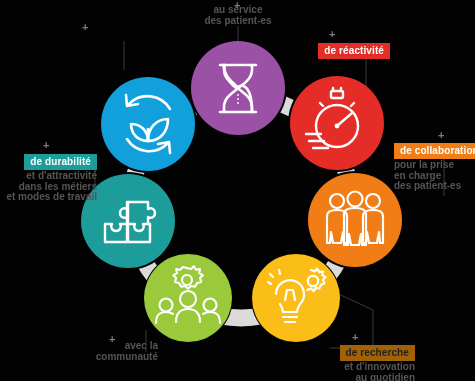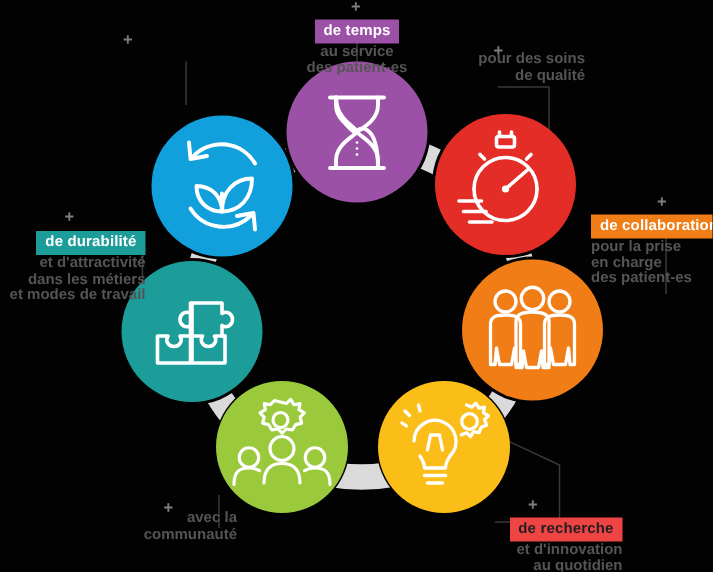--- a/index.html
+++ b/index.html
@@ -157,47 +157,45 @@
         <polyline points="170,153 169,142 158,144"></polyline>
         <path d="M148 141 C138 141 131 134 131 124 C141 124 148 131 148 141 Z"></path>
         <path d="M148 141 C148 128 156 119 168 119 C168 132 160 141 148 141 Z"></path>
         <line x1="148" y1="141" x2="148" y2="129"></line>
       </g>
     </g>
   </svg>
 
   <div class="callout ta-c" style="left:168px;top:4px;width:140px;">
     <span class="plus" style="left:66px;top:-3px;">+</span>
-    <div style="padding-top:6px;">
-      <span class="badge" style="background:#9b51a5;">de temps</span>
-    </div>
     <div class="sub">au service
 des patient-es</div>
   </div>
 
   <div class="callout ta-r" style="left:272px;top:34px;width:118px;">
     <span class="plus" style="left:57px;top:-4px;">+</span>
-    <div class="sub">pour des soins
-de qualité</div>
+    <div style="padding-top:6px;">
+      <span class="badge" style="background:#e52d27;">de réactivité</span>
+    </div>
   </div>
 
   <div class="callout ta-l" style="left:394px;top:134px;width:90px;">
     <span class="plus" style="left:44px;top:-3px;">+</span>
     <div style="padding-top:6px;">
       <span class="badge" style="background:#f07d16;">de collaboration</span>
     </div>
     <div class="sub">pour la prise
 en charge
 des patient-es</div>
   </div>
 
   <div class="callout ta-r" style="left:290px;top:337px;width:125px;">
     <span class="plus" style="left:62px;top:-4px;">+</span>
     <div style="padding-top:5px;">
-      <span class="badge" style="background:#ef4444;color:#231f20;">de recherche</span>
+      <span class="badge" style="background:#a16207;color:#231f20;">de recherche</span>
     </div>
     <div class="sub">et d'innovation
 au quotidien</div>
   </div>
 
   <div class="callout ta-r" style="left:48px;top:340px;width:110px;">
     <span class="plus" style="left:61px;top:-5px;">+</span>
     <div class="sub">avec la
 communauté</div>
   </div>

